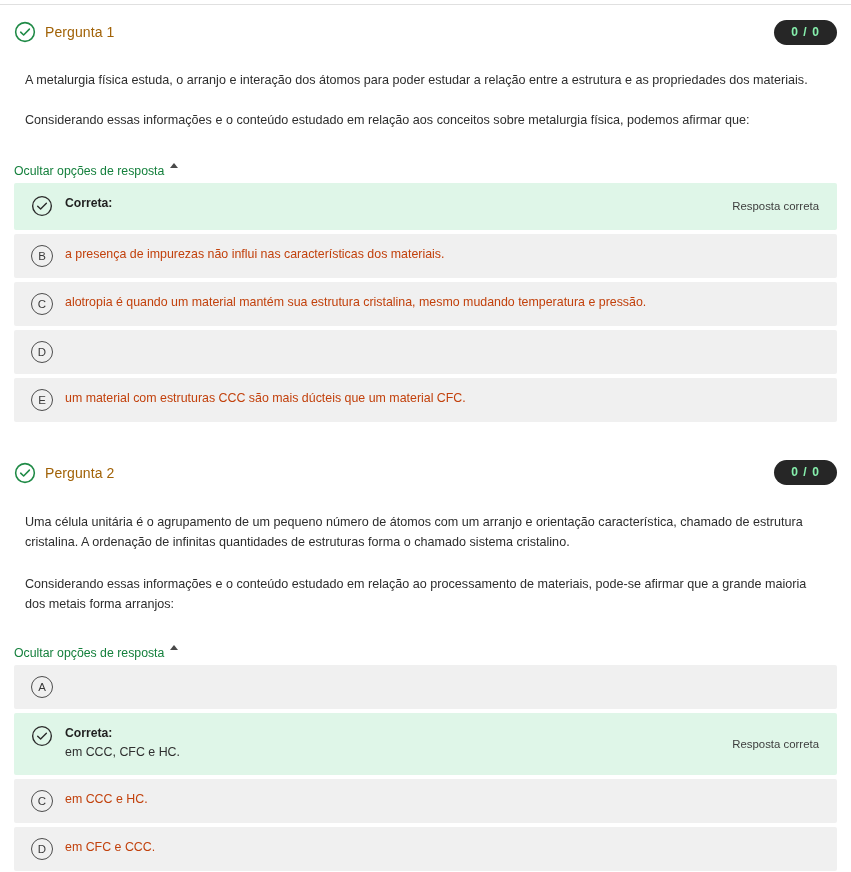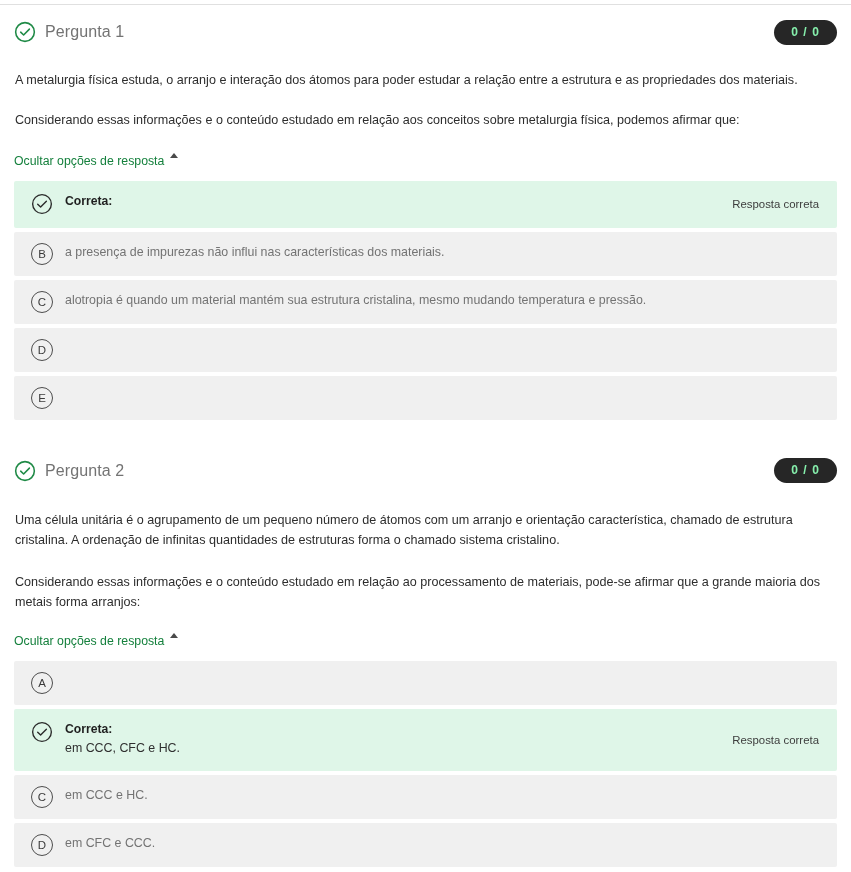--- a/index.html
+++ b/index.html
@@ -40,23 +40,23 @@
     justify-content: space-between;
     height: 34px;
     margin-top: 4px;
   }
   .q-header-left {
     display: flex;
     align-items: center;
     gap: 9px;
   }
   .q-title {
-    font-size: 16px;
+    font-size: 14px;
     font-weight: 400;
-    color: #737373;
+    color: #a16207;
     letter-spacing: 0.1px;
   }
 
   .check-circle-green { display:block; }
 
   .score-badge {
     background: #262626;
     color: #86efac;
     font-size: 12px;
     font-weight: 700;
@@ -64,21 +64,21 @@
     border-radius: 999px;
     padding: 6px 17px 7px 17px;
     line-height: 1;
     white-space: nowrap;
   }
 
   .q-para {
     font-size: 12.6px;
     line-height: 1.62;
     color: #2d2d2d;
-    margin: 0;
+    margin: 10px;
     padding: 0 1px;
   }
   .q-para.first { margin-top: 21px; }
   .q-para.second { margin-top: 20px; }
 
   .toggle-options {
     display: inline-flex;
     align-items: flex-start;
     gap: 6px;
     font-size: 12.3px;
@@ -91,21 +91,21 @@
     display: inline-block;
     width: 0; height: 0;
     border-left: 4.5px solid transparent;
     border-right: 4.5px solid transparent;
     border-bottom: 5px solid #4a4a4a;
     position: relative;
     top: -1px;
   }
 
   
-  .answers { margin-top: 12px; }
+  .answers { margin-top: 4px; }
 
   .answer-row {
     display: flex;
     align-items: flex-start;
     background: #f0f0f0;
     border-radius: 2px;
     margin-bottom: 4px;
     padding: 11px 14px 11px 14px;
     min-height: 40px;
   }
@@ -143,21 +143,21 @@
   .correct-label {
     font-size: 12.2px;
     font-weight: 700;
     color: #1f1f1f;
     line-height: 1.35;
     margin-bottom: 1px;
   }
   .answer-text {
     font-size: 12.4px;
     line-height: 1.54;
-    color: #737373;
+    color: #c2410c;
   }
   .answer-row.correct .answer-text { color: #2f2f2f; }
 
   .answer-tag {
     flex: 0 0 auto;
     font-size: 11.4px;
     color: #3d3d3d;
     align-self: center;
     white-space: nowrap;
     padding-right: 4px;
@@ -235,20 +235,23 @@
       <div class="answer-row">
         <span class="opt-marker">
           <span class="letter-circle">D</span>
         </span>
       </div>
 
       <div class="answer-row">
         <span class="opt-marker">
           <span class="letter-circle">E</span>
         </span>
+        <span class="answer-body">
+          <span class="answer-text" style="display:block;">um material com estruturas CCC são mais dúcteis que um material CFC.</span>
+        </span>
       </div>
 
     </div>
   </section>
 
   <section class="question-block q2">
 
     <div class="q-header">
       <div class="q-header-left">
         <span class="status-icon">

